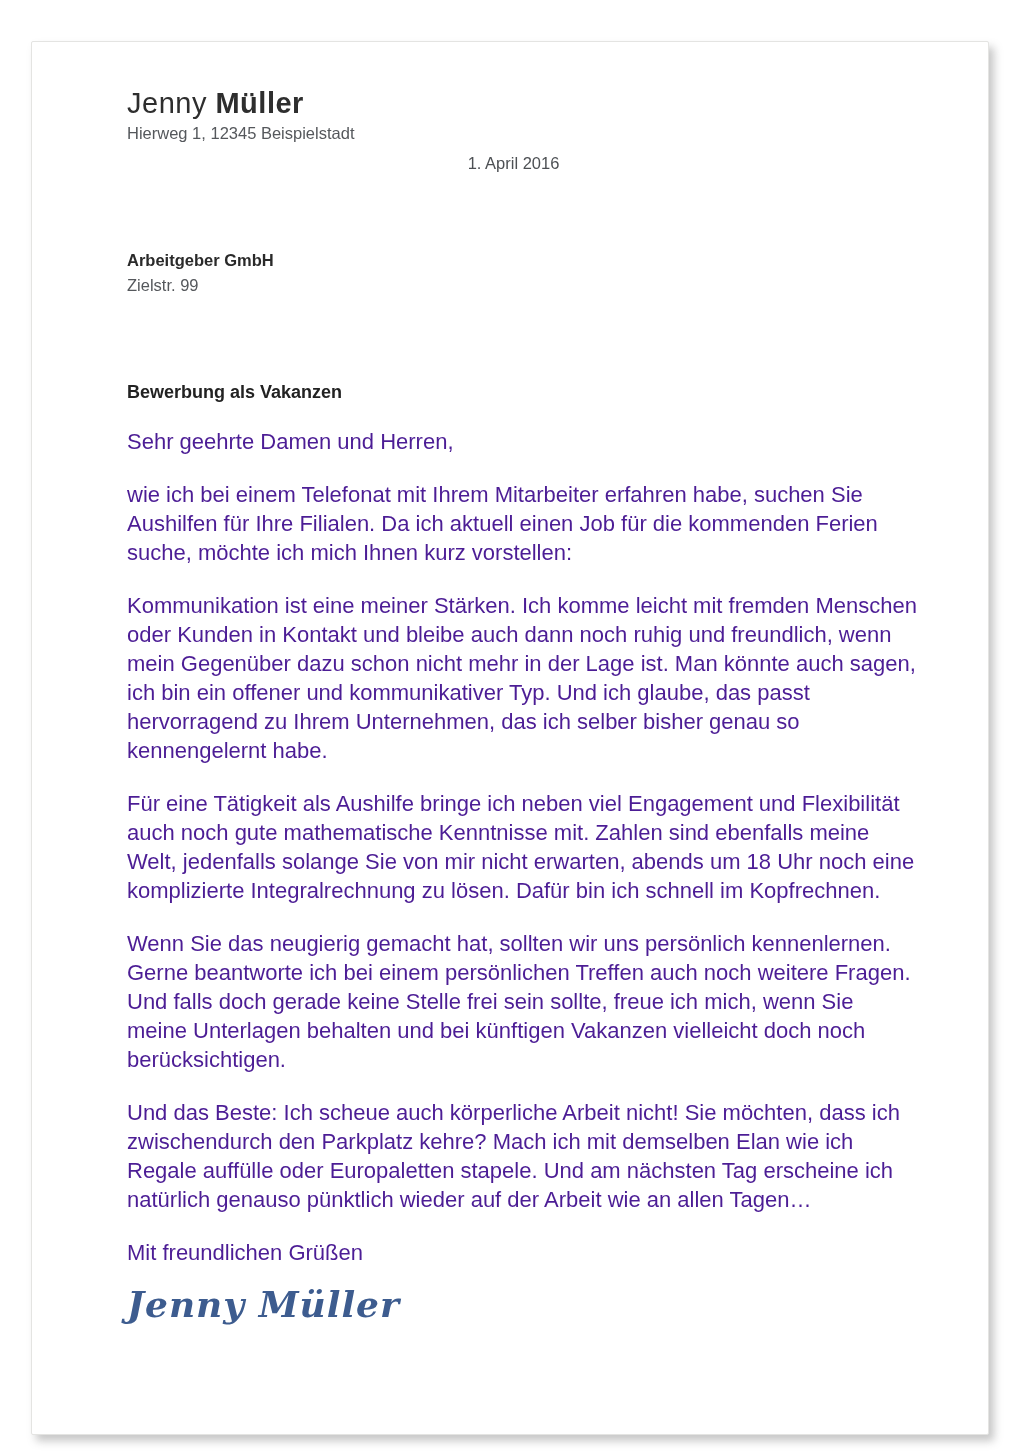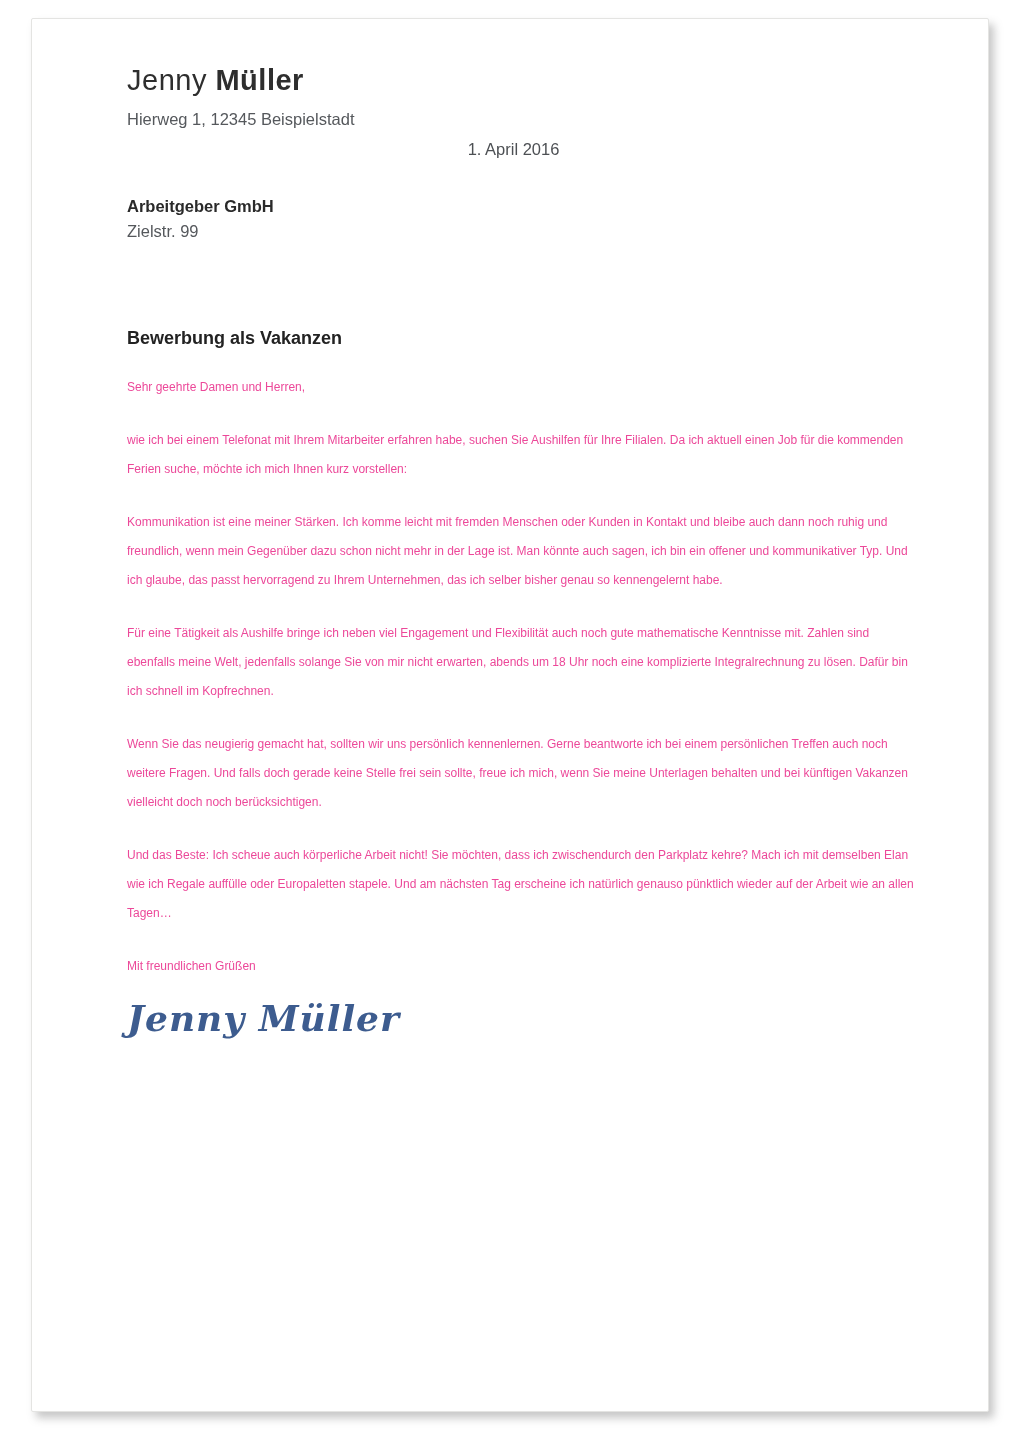--- a/index.html
+++ b/index.html
@@ -11,71 +11,70 @@
   .canvas {
     position: relative;
     width: 1033px;
     height: 1456px;
     background: #ffffff;
     overflow: hidden;
   }
   .page {
     position: absolute;
     left: 31px;
-    top: 18px;
+    top: 41px;
     width: 958px;
     height: 1394px;
     box-sizing: border-box;
     background: #ffffff;
     border: 1px solid #e4e4e2;
     border-radius: 2px;
     box-shadow: 5px 6px 9px rgba(130,130,130,0.45);
     padding: 44px 88px 0 95px;
   }
   .sender-name {
     font-size: 29px;
     color: #2e2e2e;
     letter-spacing: 0.5px;
     line-height: 34px;
   }
   .sender-name .last { font-weight: bold; }
   .sender-lines {
-    margin-top: 9px;
     font-size: 16.5px;
     line-height: 26px;
     color: #55585c;
   }
   .date-row {
     margin-top: 8px;
     text-align: center;
     font-size: 16.5px;
     color: #4d5054;
   }
   .recipient {
-    margin-top: 35px;
+    margin-top: 75px;
     font-size: 16.5px;
     line-height: 25px;
     color: #55585c;
   }
   .recipient .company {
     font-weight: bold;
     color: #2a2a2a;
     font-family: "Liberation Sans", sans-serif;
   }
   .subject {
     margin-top: 84px;
     font-size: 18px;
     font-weight: bold;
     color: #222222;
   }
   .body-text {
     width: 792px;
-    font-size: 12px;
+    font-size: 22px;
     line-height: 29px;
-    color: #ec4899;
+    color: #4c1d95;
   }
   .salutation { margin-top: 78px; }
   p.para { margin: 24px 0 0 0; }
   .closing { margin-top: 31px; }
   .signature {
     margin-top: 16px;
     font-family: "DejaVu Serif", "Liberation Serif", serif;
     font-style: italic;
     font-weight: bold;
     font-size: 36px;

